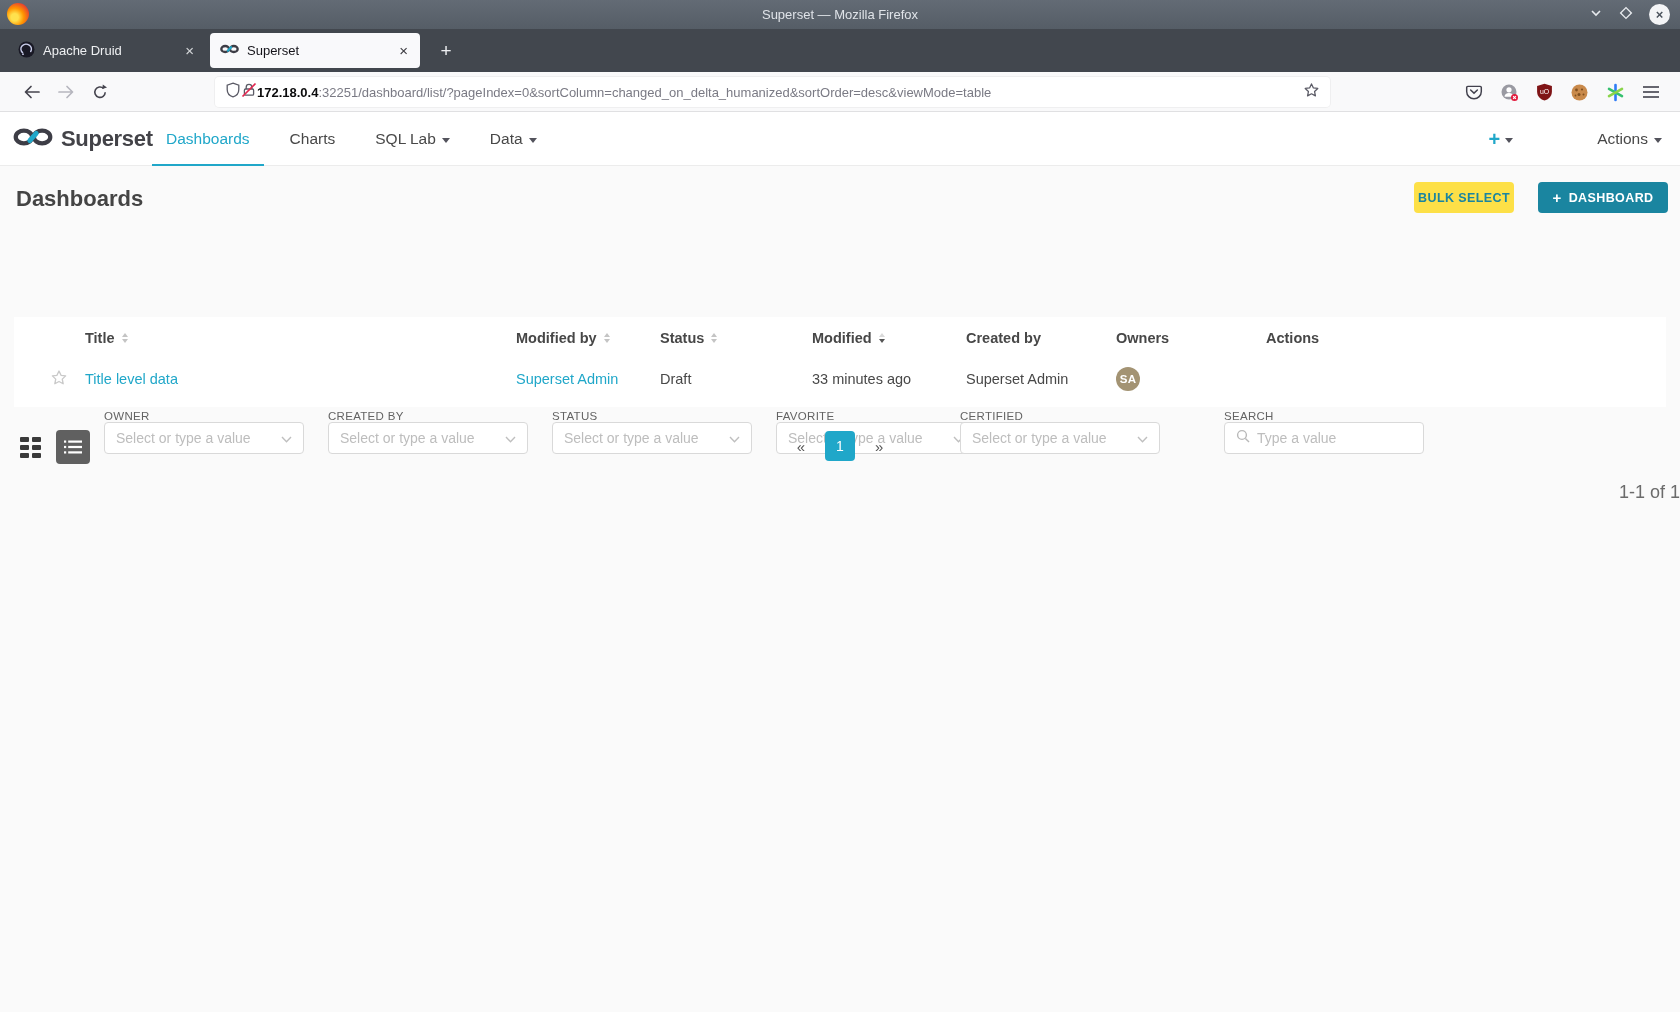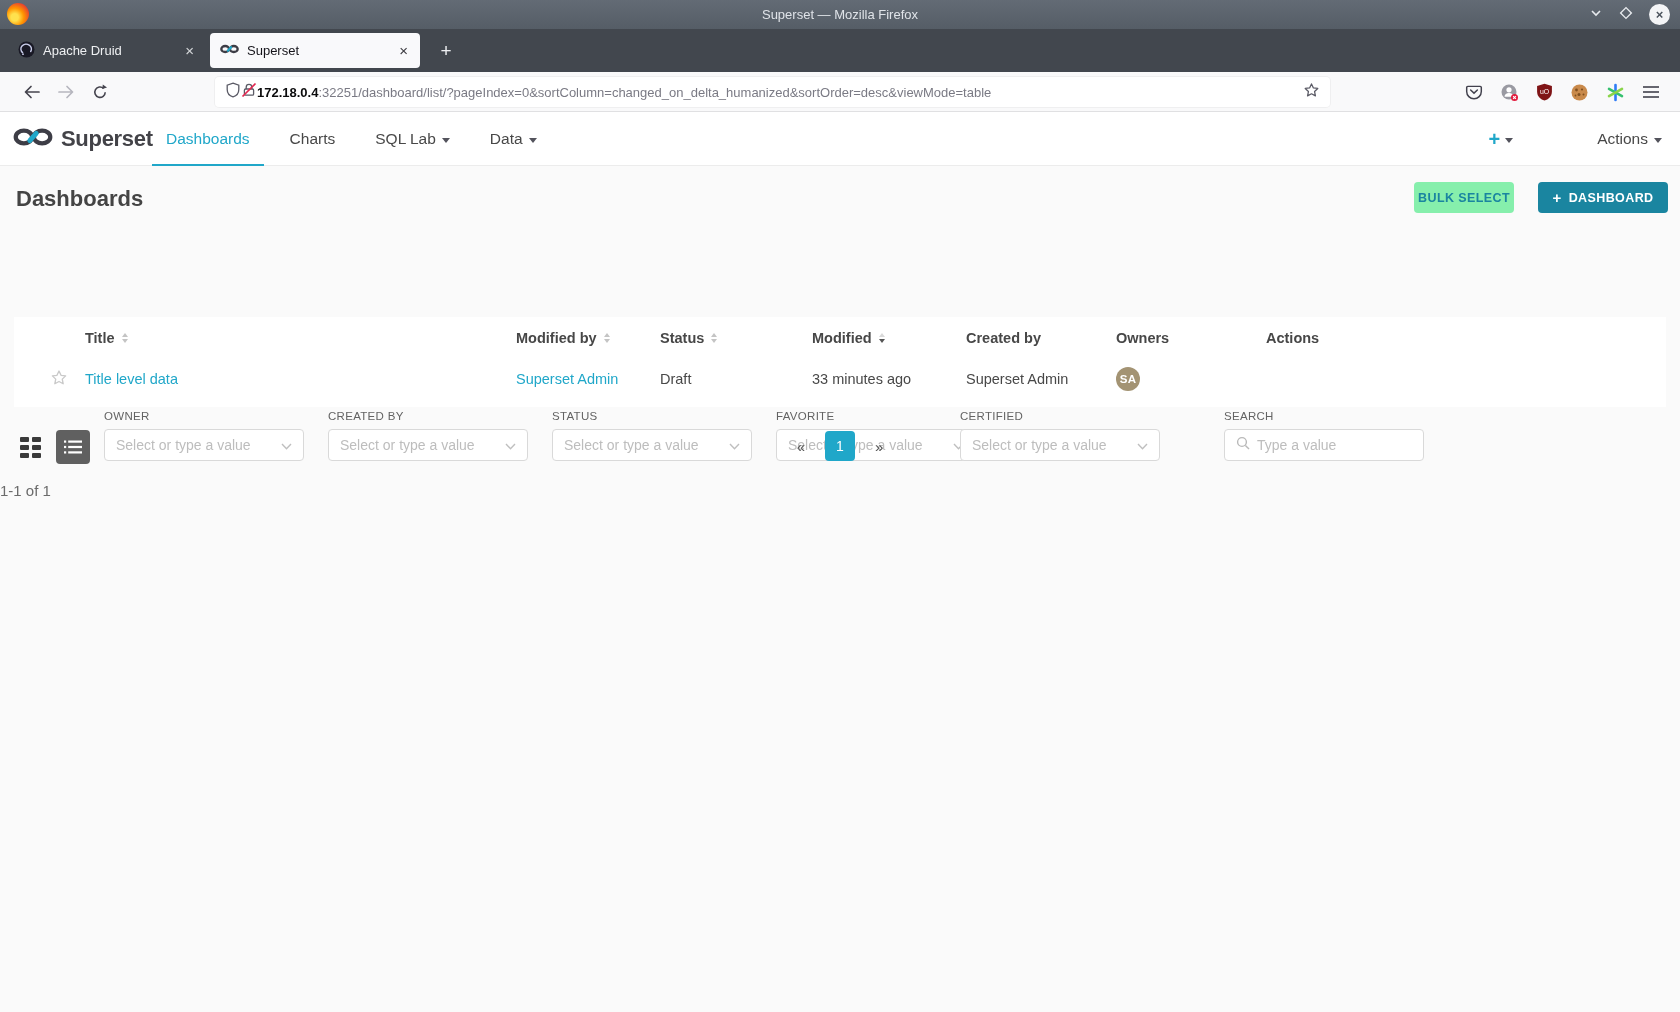--- a/index.html
+++ b/index.html
@@ -50,33 +50,33 @@
   .plus-menu { display:flex; align-items:center; gap:5px; }
   .plus-glyph { color:#20a7c9; font-size:20px; font-weight:bold; }
   .settings-menu { display:flex; align-items:center; gap:6px; font-size:15.5px; color:#484848; }
 
   
   .content { position:relative; height:846px; background:#fafafa; }
   .page-title { position:absolute; left:16px; top:20px; font-size:22px; font-weight:bold; color:#444; }
   .hdr-buttons { position:absolute; right:12px; top:16px; display:flex; gap:24px; }
   .btn { height:31px; border-radius:4px; display:flex; align-items:center; justify-content:center;
     font-size:12.5px; font-weight:bold; letter-spacing:.4px; cursor:pointer; }
-  .btn-bulk { width:100px; background:#86efac; color:#1a85a0; }
+  .btn-bulk { width:100px; background:#fde047; color:#1a85a0; }
   .btn-primary { width:130px; background:#1a85a0; color:#fff; gap:7px; }
   .btn-primary .plus { font-size:15px; font-weight:bold; }
 
   .view-toggles { position:absolute; left:20px; top:264px; display:flex; align-items:center; gap:12px; }
   .grid-icon { width:24px; height:22px; display:grid; grid-template-columns:9px 9px; grid-template-rows:5px 5px 5px;
     gap:3px; align-content:center; }
   .grid-icon span { background:#3a3a3a; border-radius:1px; }
   .list-toggle { width:34px; height:34px; background:#606060; border-radius:4px;
     display:flex; align-items:center; justify-content:center; }
 
   .filter-group { position:absolute; top:244px; width:200px; }
-  .filter-label { font-size:11.5px; color:#636363; letter-spacing:.3px; margin-bottom:7px; }
+  .filter-label { font-size:11.5px; color:#636363; letter-spacing:.3px; }
   .fake-select, .search-box { height:32px; background:#fff; border:1px solid #d9d9d9; border-radius:4px;
     display:flex; align-items:center; padding:0 11px; gap:7px; }
   .fake-select input, .search-box input { border:none; outline:none; flex:1; font-size:14px; color:#14532d;
     font-family:inherit; background:transparent; min-width:0; }
   .fake-select input::placeholder, .search-box input::placeholder { color:#bdbdbd; }
 
   
   .card { position:absolute; left:14px; right:14px; top:151px; background:#fff; padding-bottom:7px; }
   .tgrid { display:grid; grid-template-columns:71px 431px 144px 152px 154px 150px 150px 1fr; align-items:center; }
   .thead { height:41px; font-weight:bold; font-size:14.5px; color:#474747; }
@@ -90,21 +90,21 @@
   .sorted-desc .c-up { border-bottom-color:#d9d9d9; }
   .sorted-desc .c-dn { border-top-color:#555; }
   .avatar { width:24px; height:24px; border-radius:50%; background:#a39373; color:#fff; font-size:11.5px;
     display:flex; align-items:center; justify-content:center; letter-spacing:.3px;font-weight:bold; }
 
   
   .pager { position:absolute; left:0; right:0; top:265px; display:flex; justify-content:center; align-items:center; gap:20px; }
   .pg-arrow { font-size:15px; color:#555; cursor:pointer; }
   .pg-current { width:30px; height:30px; border-radius:4px; background:#20a7c9; color:#fff; font-size:14px;
     display:flex; align-items:center; justify-content:center; cursor:pointer; }
-  .pager-summary { position:absolute; left:0; right:0; top:316px; text-align:left; font-size:15px; color:#6b6b6b; }
+  .pager-summary { position:absolute; left:0; right:0; top:316px; text-align:right; font-size:18px; color:#6b6b6b; }
 </style>
 </head>
 <body>
 
 <div>
 
   <div class="titlebar">
     <div class="fx-logo"></div>
     <div class="win-title">Superset — Mozilla Firefox</div>
     <div class="win-controls">

